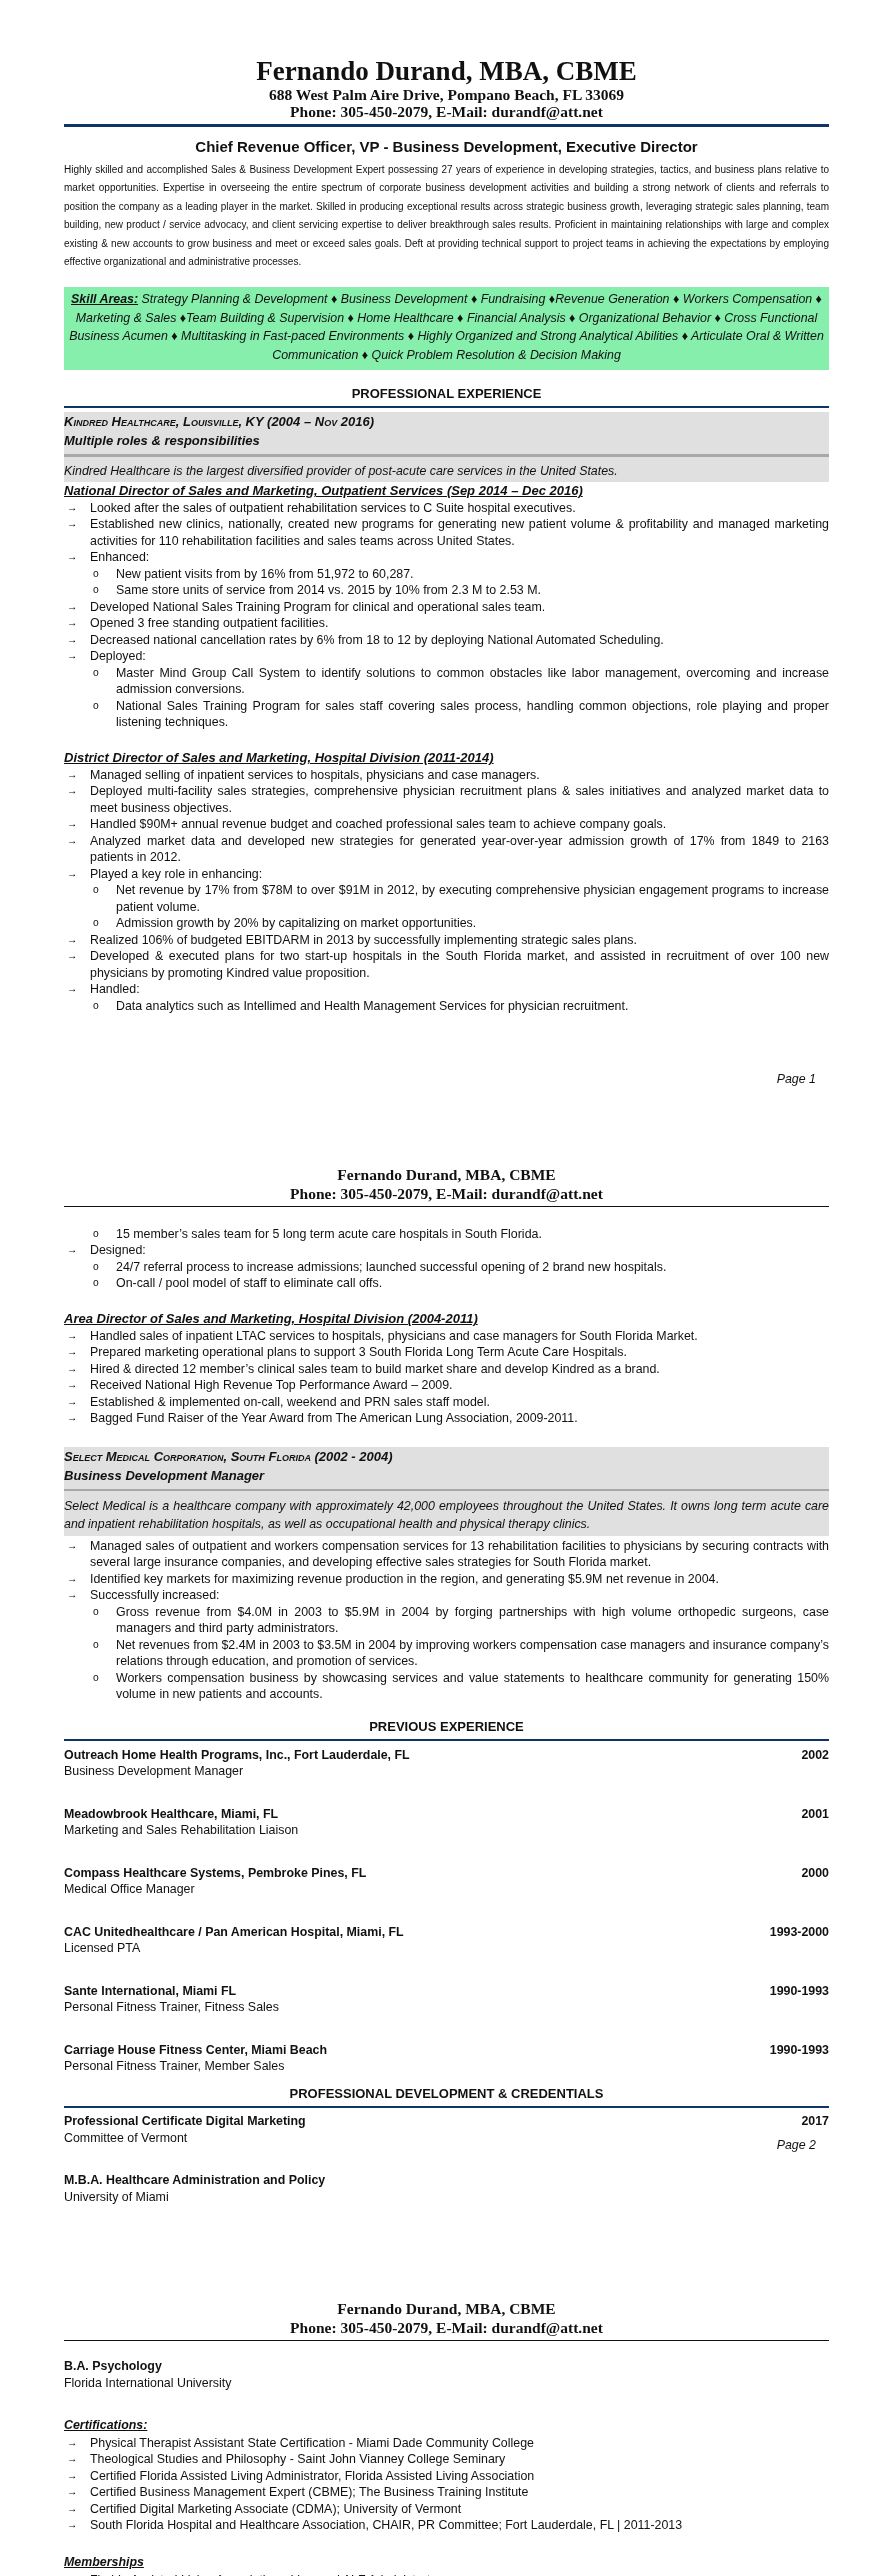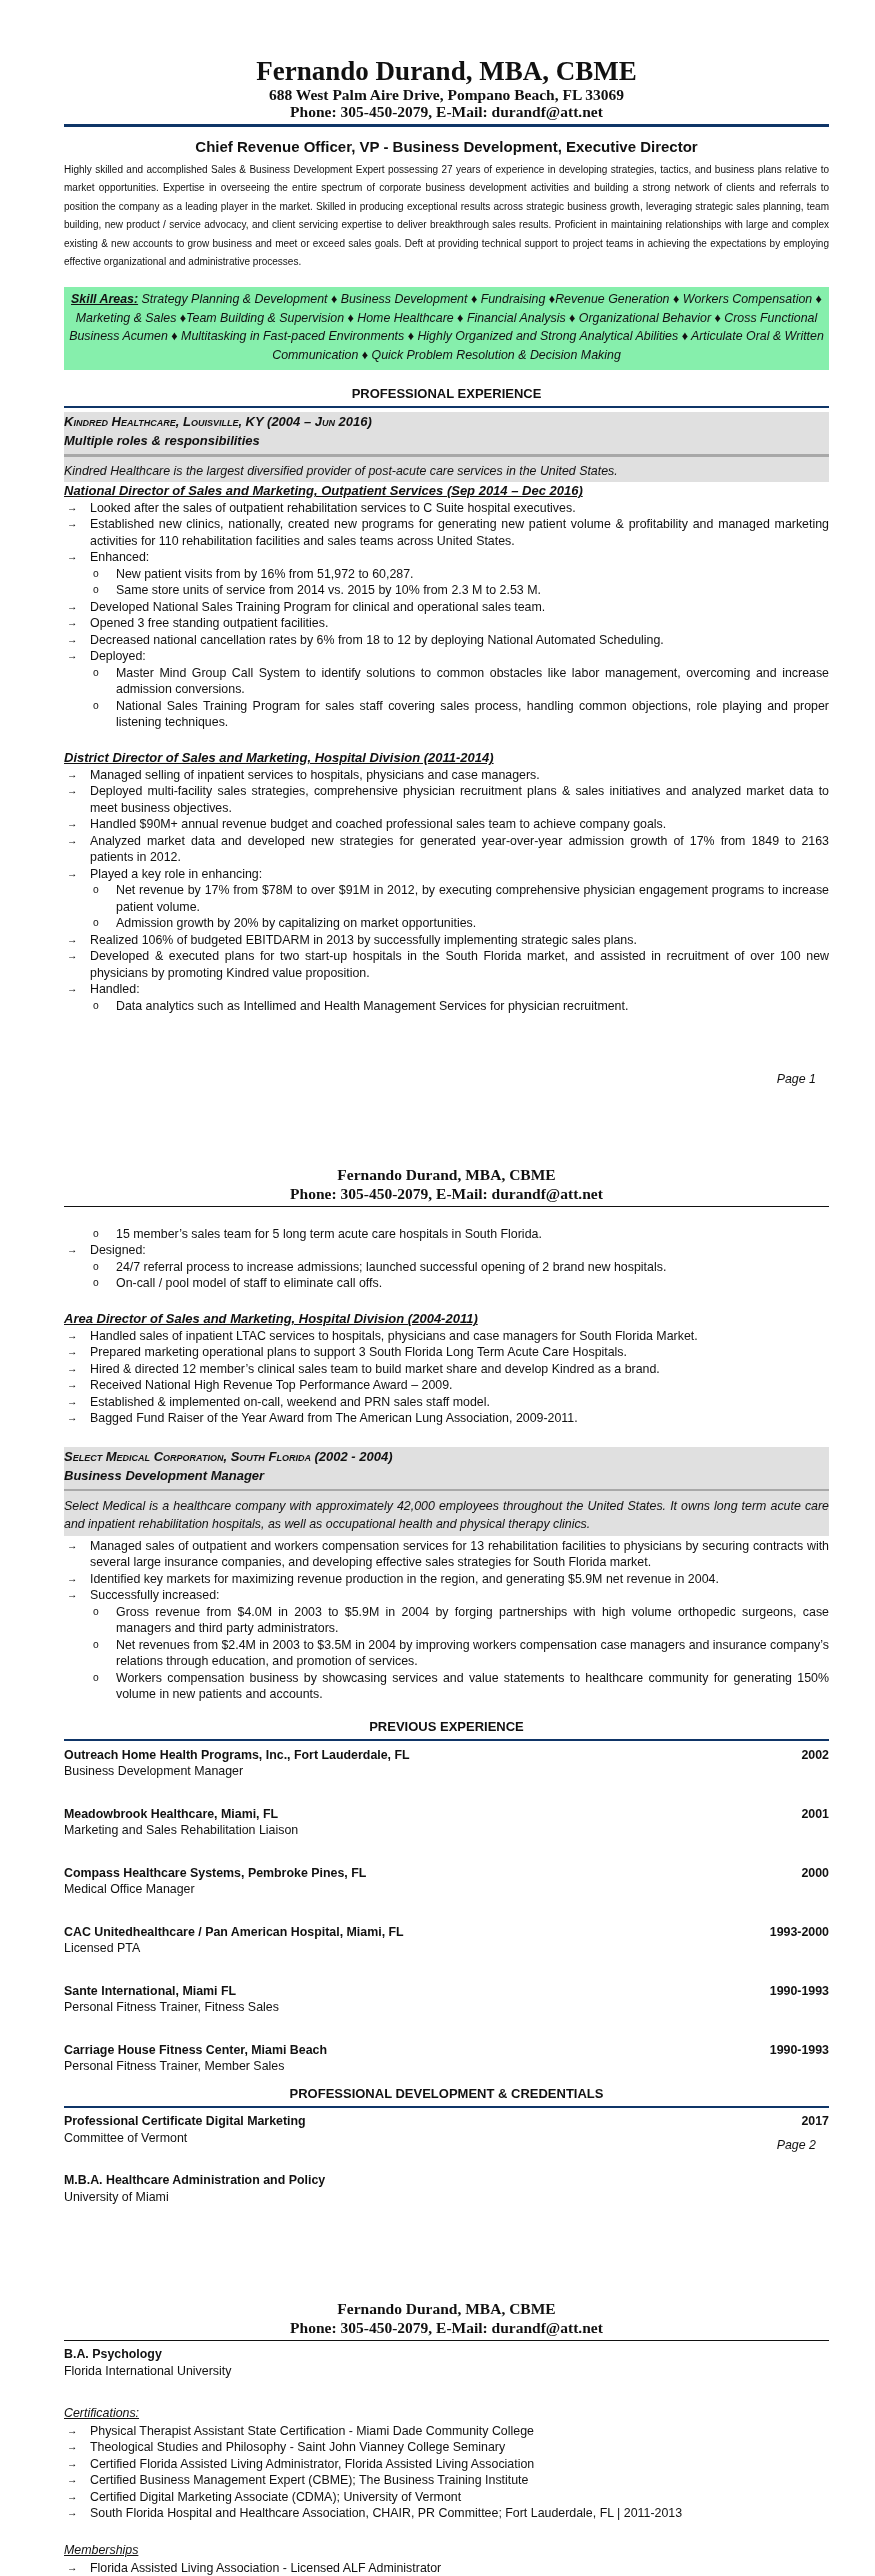--- a/index.html
+++ b/index.html
@@ -30,40 +30,40 @@
   .job { font-weight: bold; font-style: italic; text-decoration: underline; font-size: 13px; line-height: 17.5px; }
   ul.arr { list-style: none; }
   ul.arr > li { position: relative; padding-left: 26px; font-size: 12.4px; line-height: 16.5px; text-align: justify; }
   ul.arr > li > .b { position: absolute; left: 3.1px; top: 0; font-size: 10.3px; }
   ul.sub { list-style: none; }
   ul.sub > li { position: relative; padding-left: 52px; font-size: 12.4px; line-height: 16.5px; text-align: justify; }
   ul.sub > li > .b { position: absolute; left: 29px; top: 0; font-size: 10.3px; }
   .footer { position: absolute; right: 56px; font-style: italic; font-size: 12.4px; }
   .prev { display: flex; justify-content: space-between; font-weight: bold; font-size: 12.4px; line-height: 16.5px; }
   .prev-sub { font-size: 12.4px; line-height: 16.5px; margin-bottom: 26px; }
-  .uh { font-weight: normal; font-style: italic; text-decoration: underline; font-size: 12.4px; line-height: 17.5px; }
+  .uh { font-weight: bold; font-style: italic; text-decoration: underline; font-size: 12.4px; line-height: 17.5px; }
 </style>
 </head>
 <body>
 
 <div class="page" style="top:0">
   <div class="content" style="top:56px">
     <div class="serif name-big">Fernando Durand, MBA, CBME</div>
     <div class="serif addr">688 West Palm Aire Drive, Pompano Beach, FL 33069</div>
     <div class="serif addr">Phone: 305-450-2079, E-Mail: durandf@att.net</div>
     <div class="rule-blue" style="margin-top:4.1px"></div>
     <div class="title">Chief Revenue Officer, VP - Business Development, Executive Director</div>
     <div class="summary">Highly skilled and accomplished Sales &amp; Business Development Expert possessing 27 years of experience in developing strategies, tactics, and business plans relative to market opportunities. Expertise in overseeing the entire spectrum of corporate business development activities and building a strong network of clients and referrals to position the company as a leading player in the market. Skilled in producing exceptional results across strategic business growth, leveraging strategic sales planning, team building, new product / service advocacy, and client servicing expertise to deliver breakthrough sales results. Proficient in maintaining relationships with large and complex existing &amp; new accounts to grow business and meet or exceed sales goals. Deft at providing technical support to project teams in achieving the expectations by employing effective organizational and administrative processes.</div>
     <div class="skills" style="margin-top:15.5px">
       <span class="lbl">Skill Areas:</span><span> Strategy Planning &amp; Development ♦ Business Development ♦ Fundraising ♦Revenue Generation ♦ Workers Compensation ♦ Marketing &amp; Sales ♦Team Building &amp; Supervision ♦ Home Healthcare ♦ Financial Analysis ♦ Organizational Behavior ♦ Cross Functional Business Acumen ♦ Multitasking in Fast-paced Environments ♦ Highly Organized and Strong Analytical Abilities ♦ Articulate Oral &amp; Written Communication ♦ Quick Problem Resolution &amp; Decision Making</span>
     </div>
     <div class="sect" style="margin-top:15.5px">PROFESSIONAL EXPERIENCE</div>
     <div class="sect-rule"></div>
     <div class="cobox">
-      <div class="co-name">Kindred Healthcare, Louisville, KY (2004 – Jun 2016)</div>
+      <div class="co-name">Kindred Healthcare, Louisville, KY (2004 – Nov 2016)</div>
       <div class="co-role">Multiple roles &amp; responsibilities</div>
       <div class="co-sep"></div>
       <div class="co-desc">Kindred Healthcare is the largest diversified provider of post-acute care services in the United States.</div>
     </div>
     <div class="job">National Director of Sales and Marketing, Outpatient Services (Sep 2014 – Dec 2016)</div>
     <ul class="arr">
       <li><span class="b">→</span><span>Looked after the sales of outpatient rehabilitation services to C Suite hospital executives.</span></li>
       <li><span class="b">→</span><span>Established new clinics, nationally, created new programs for generating new patient volume &amp; profitability and managed marketing activities for 110 rehabilitation facilities and sales teams across United States.</span></li>
       <li><span class="b">→</span><span>Enhanced:</span></li>
     </ul>
@@ -200,21 +200,21 @@
     </div>
   </div>
   <div class="footer" style="top:1005px">Page 2</div>
 </div>
 
 <div class="page" style="top:2267px">
   <div class="content" style="top:33px">
     <div class="serif name-small">Fernando Durand, MBA, CBME</div>
     <div class="serif name-small">Phone: 305-450-2079, E-Mail: durandf@att.net</div>
     <div class="rule-thin" style="margin-top:3.1px"></div>
-    <div style="margin-top:5px">
+    <div style="margin-top:17px">
       <div class="prev">
           <span>B.A. Psychology</span>
           <span></span>
         </div>
       <div class="prev-sub">Florida International University</div>
     </div>
     <div class="uh" style="margin-top:10.3px">Certifications:</div>
     <ul class="arr">
       <li><span class="b">→</span><span>Physical Therapist Assistant State Certification - Miami Dade Community College</span></li>
       <li><span class="b">→</span><span>Theological Studies and Philosophy - Saint John Vianney College Seminary</span></li>

